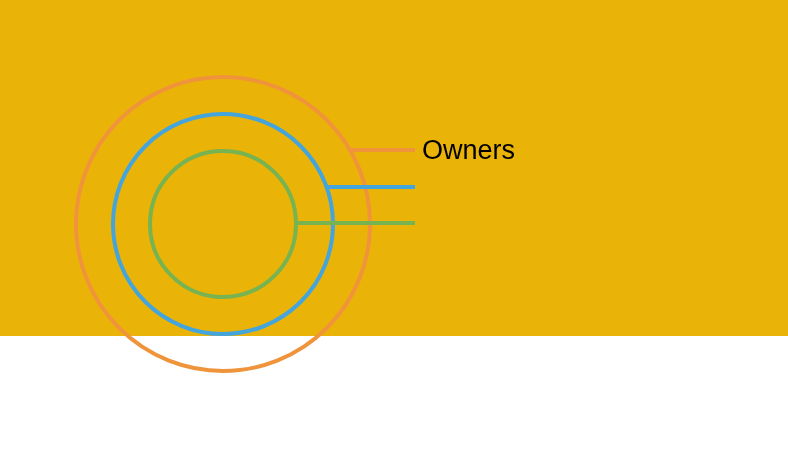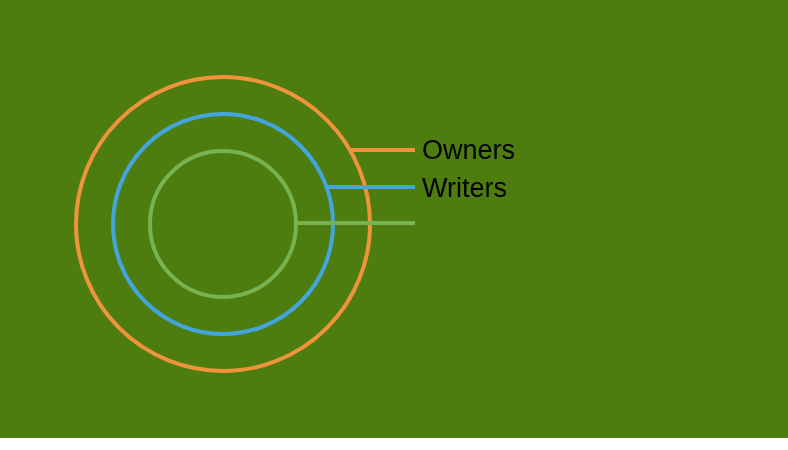--- a/index.html
+++ b/index.html
@@ -7,22 +7,22 @@
     padding: 0;
     width: 788px;
     height: 450px;
     background: #ffffff;
     overflow: hidden;
     font-family: "Liberation Sans", sans-serif;
   }
   .canvas {
     position: relative;
     width: 788px;
-    height: 438px;
-    background: #4d7c0f;
+    height: 336px;
+    background: #eab308;
   }
   svg.diagram {
     position: absolute;
     left: 0;
     top: 0;
   }
   .ring-label {
     position: absolute;
     left: 422px;
     transform: translateY(-50%);
@@ -51,16 +51,15 @@
 
     <line x1="350" y1="150" x2="415" y2="150" stroke-width="4" stroke="#F0943B"></line>
 
     <line x1="327" y1="187" x2="415" y2="187" stroke-width="4" stroke="#44A5DD"></line>
 
     <line x1="296" y1="223" x2="415" y2="223" stroke-width="4" stroke="#77B351"></line>
   </svg>
 
   <div class="ring-label owners">Owners</div>
 
-  <div class="ring-label writers">Writers</div>
 
 
 </div>
 
 </body></html>

